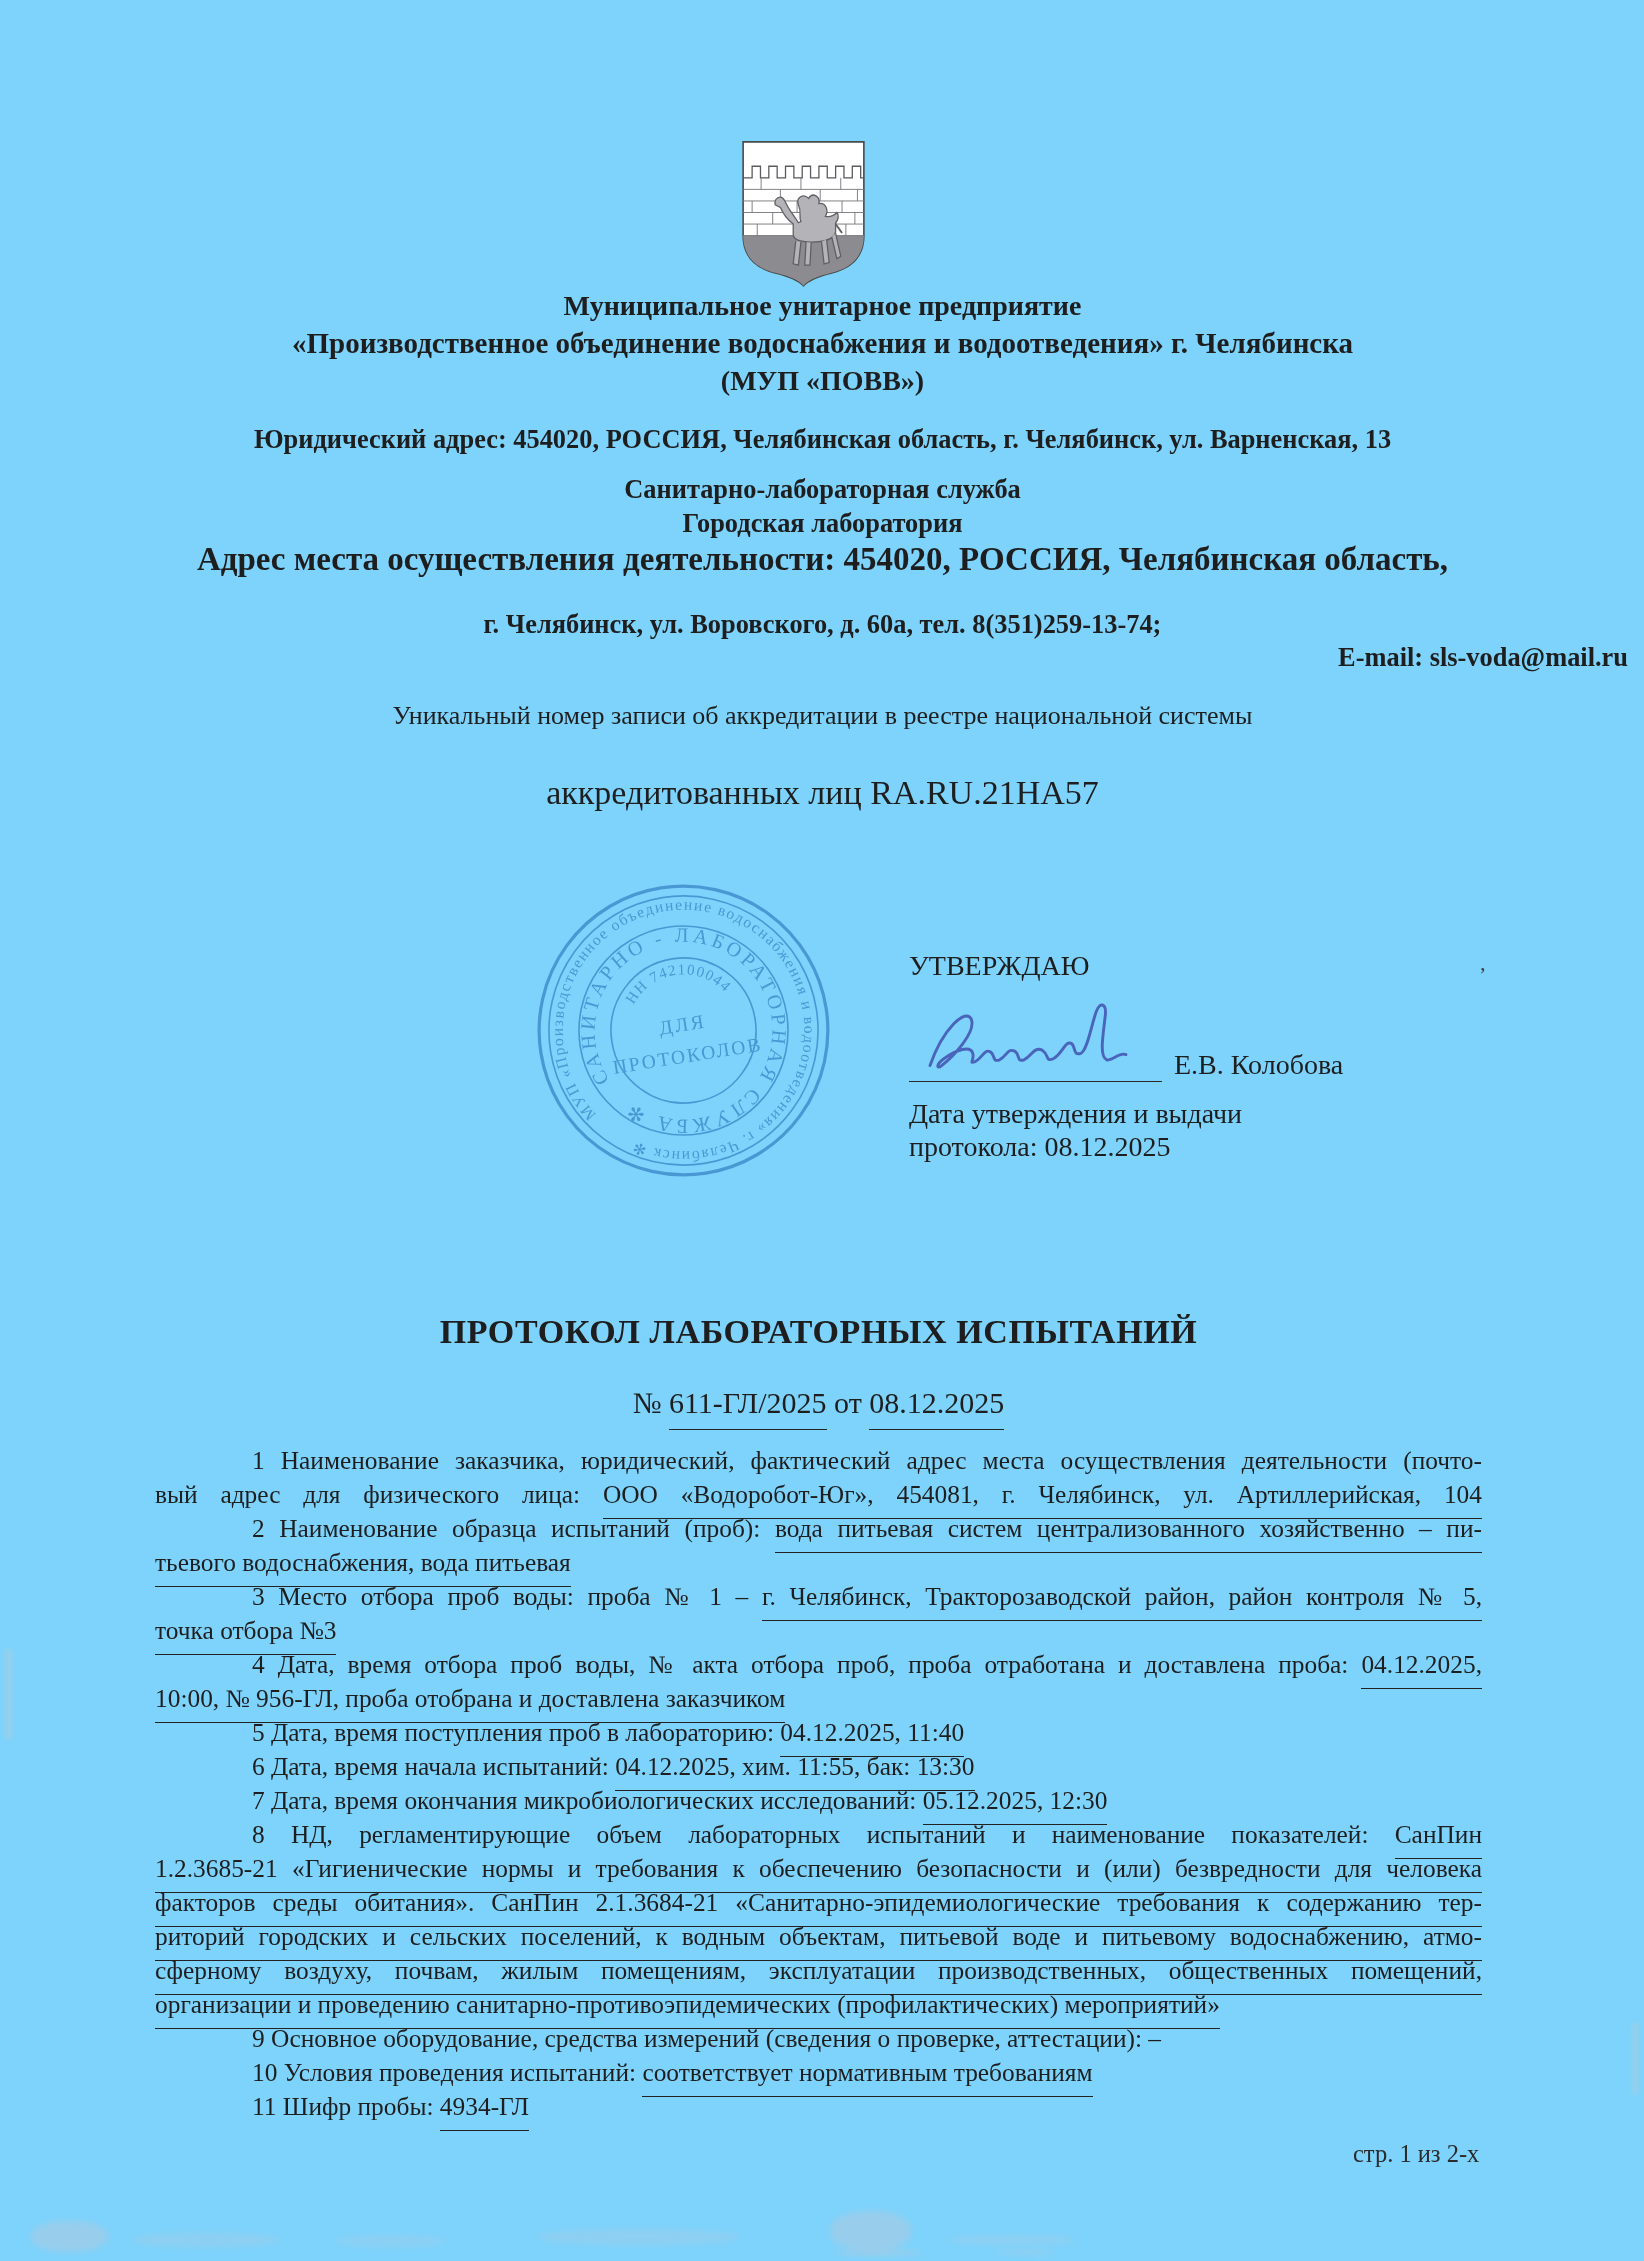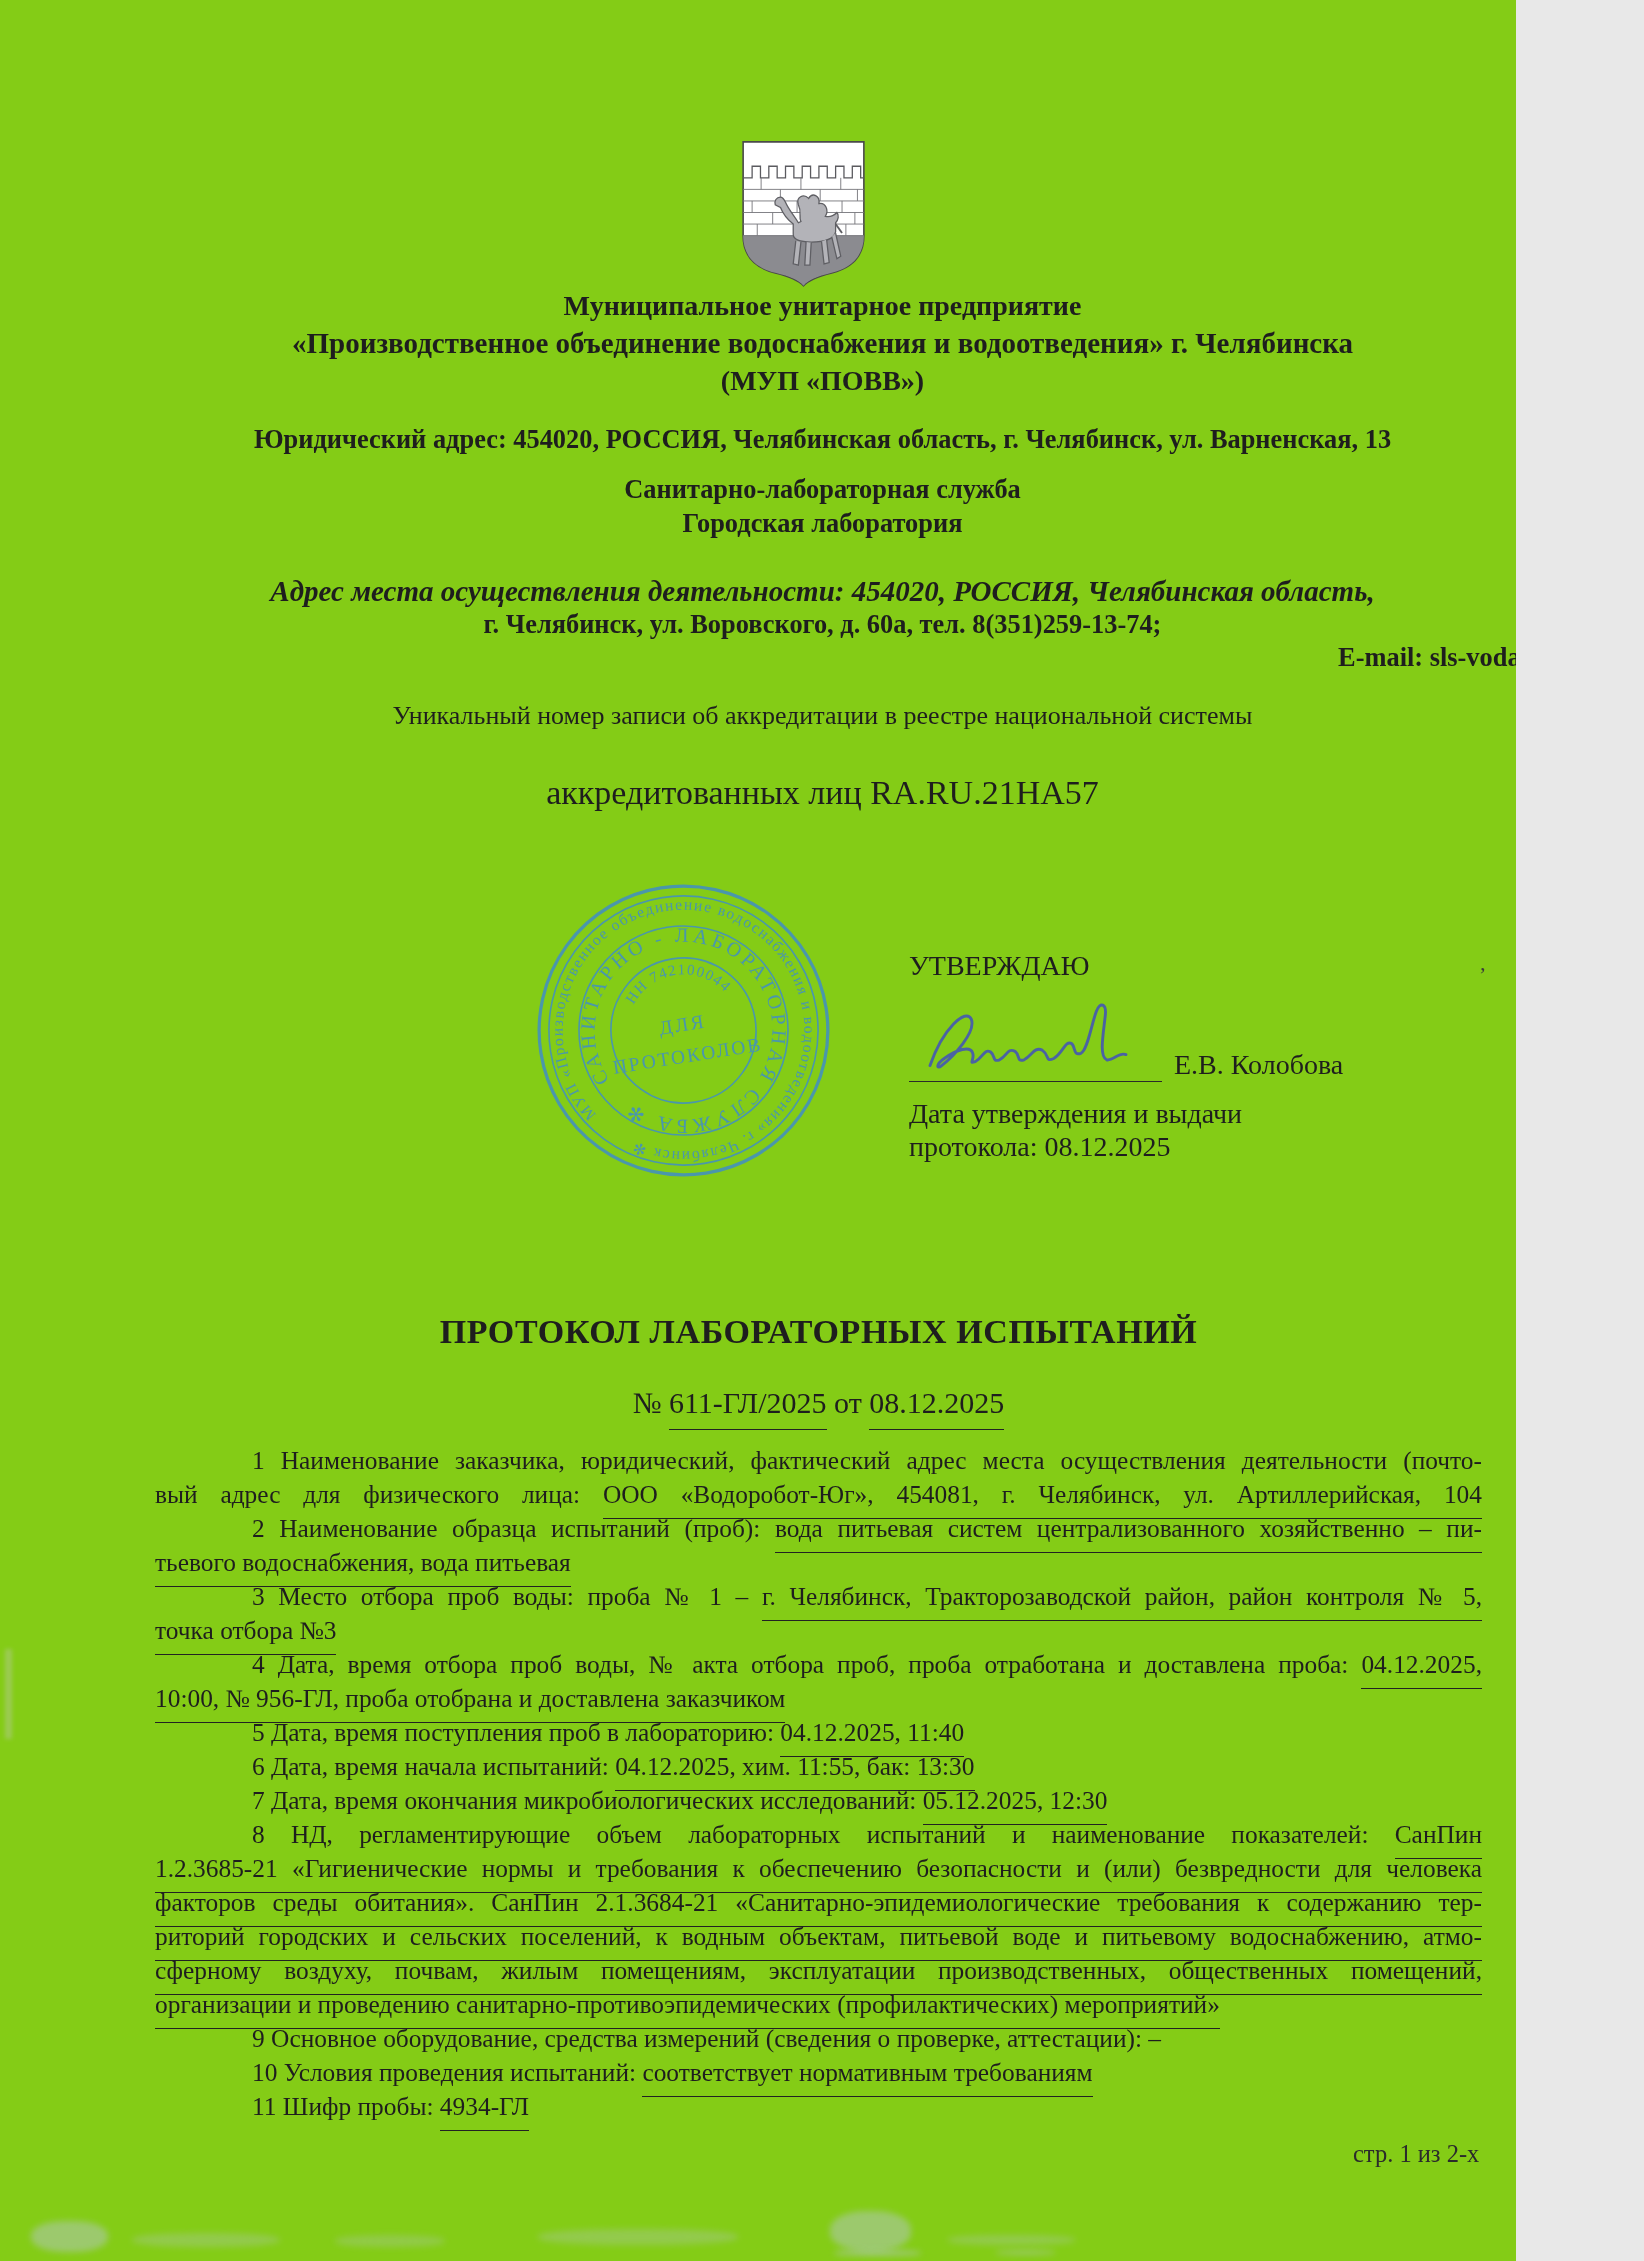--- a/index.html
+++ b/index.html
@@ -1,26 +1,26 @@
 <!DOCTYPE html>
 <html style="font-size:10.3px"><head>
 <meta charset="utf-8">
 <style>
   html,body{margin:0;padding:0;background:#e8e8e8;}
-  .page{position:relative;width:1516px;height:2261px;background:#84cc16;overflow:hidden;
+  .page{position:relative;width:1644px;height:2261px;background:#7dd3fc;overflow:hidden;
         font-family:"Liberation Serif", serif;color:#1e1e1e;}
   .abs{position:absolute;}
   .hdr{left:17px;width:1611px;text-align:center;font-weight:bold;}
   .h1{top:290px;font-size:28px;}
   .h2{top:327px;font-size:29px;}
   .h3{top:365px;font-size:28px;}
   .h4{top:424px;font-size:26.4px;}
   .h5{top:474px;font-size:26.4px;}
   .h6{top:508px;font-size:26.4px;}
-  .h7{top:575px;font-size:29px;font-style:italic;}
+  .h7{top:541px;font-size:33px;}
   .h8{top:609px;font-size:26.4px;}
   .h9{top:642px;font-size:26.4px;text-align:right;}
   .acc1{top:701px;font-size:26px;font-weight:normal;}
   .acc2{top:774px;font-size:34px;font-weight:normal;}
   .approval{left:909px;top:948px;width:515px;font-size:28px;line-height:36px;}
   .appr-line{display:block;}
   .sig-row{position:absolute;left:909px;top:1005px;width:580px;height:84px;}
   .sig-underline{position:absolute;left:0px;top:76px;width:253px;border-bottom:1.9px solid #2a2a2a;}
   .sig-name{position:absolute;left:265px;top:44px;font-size:28px;}
   .appr-date{left:909px;top:1097px;width:515px;font-size:28px;line-height:33px;}

